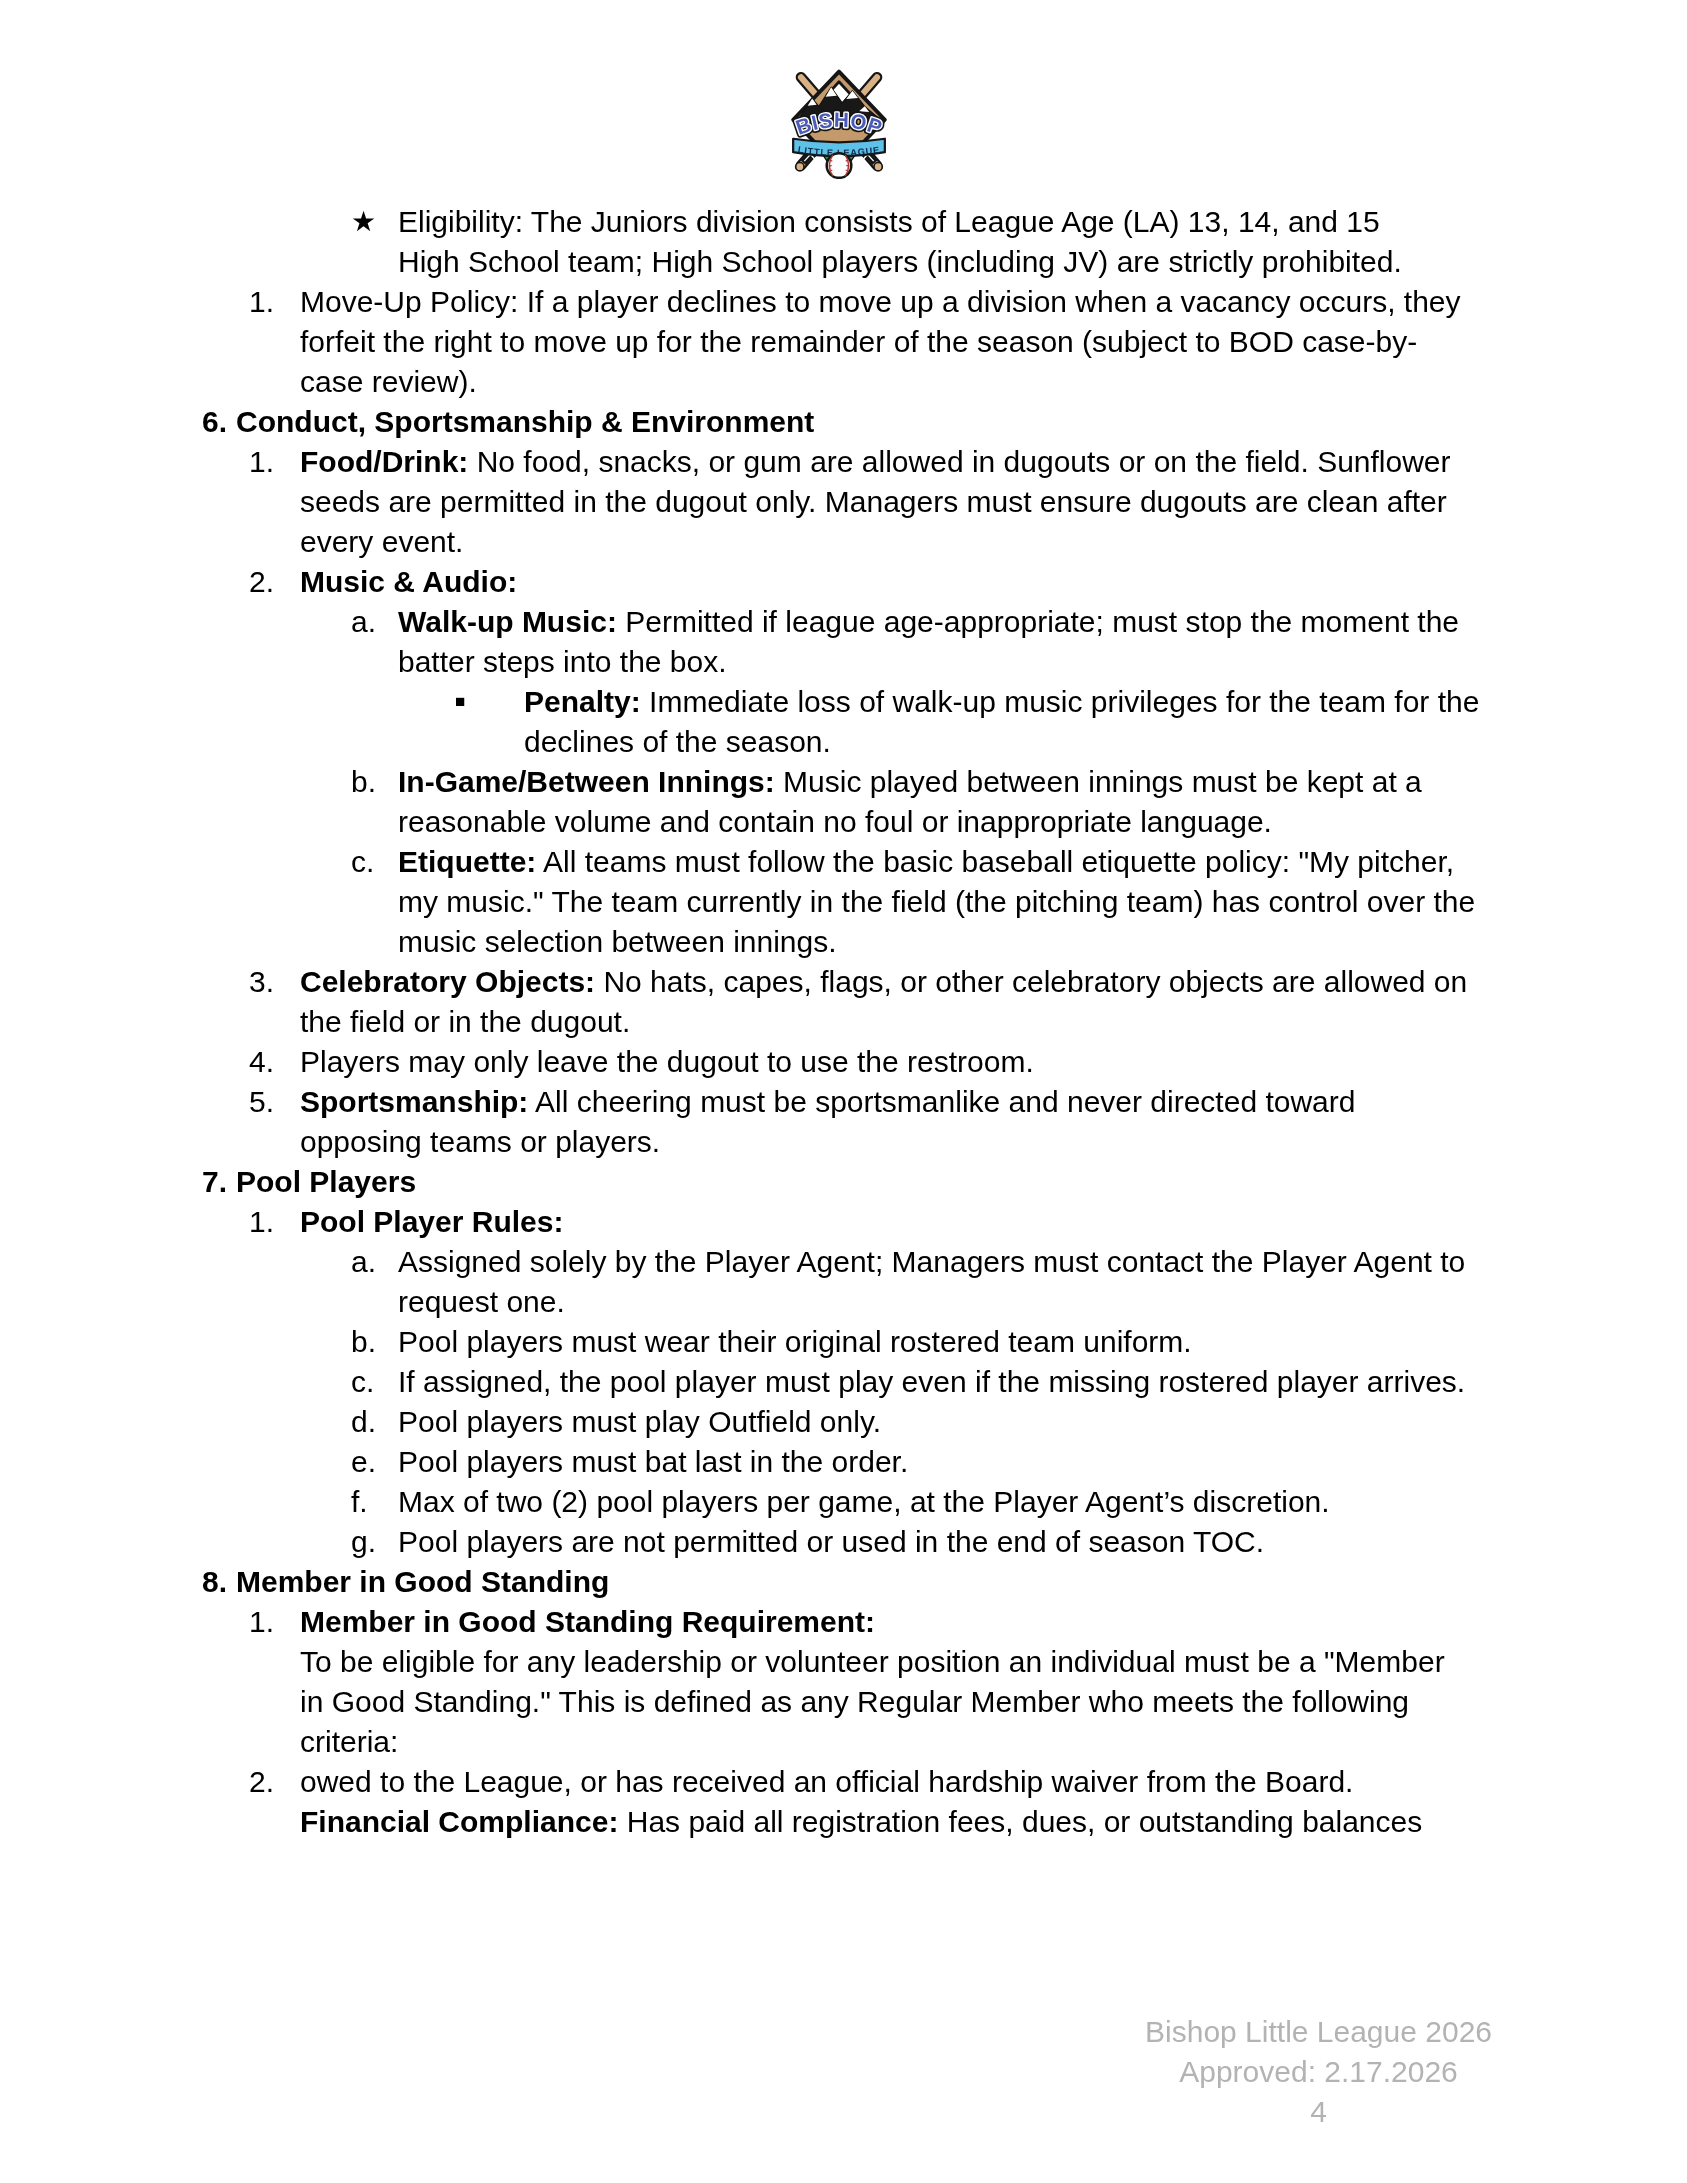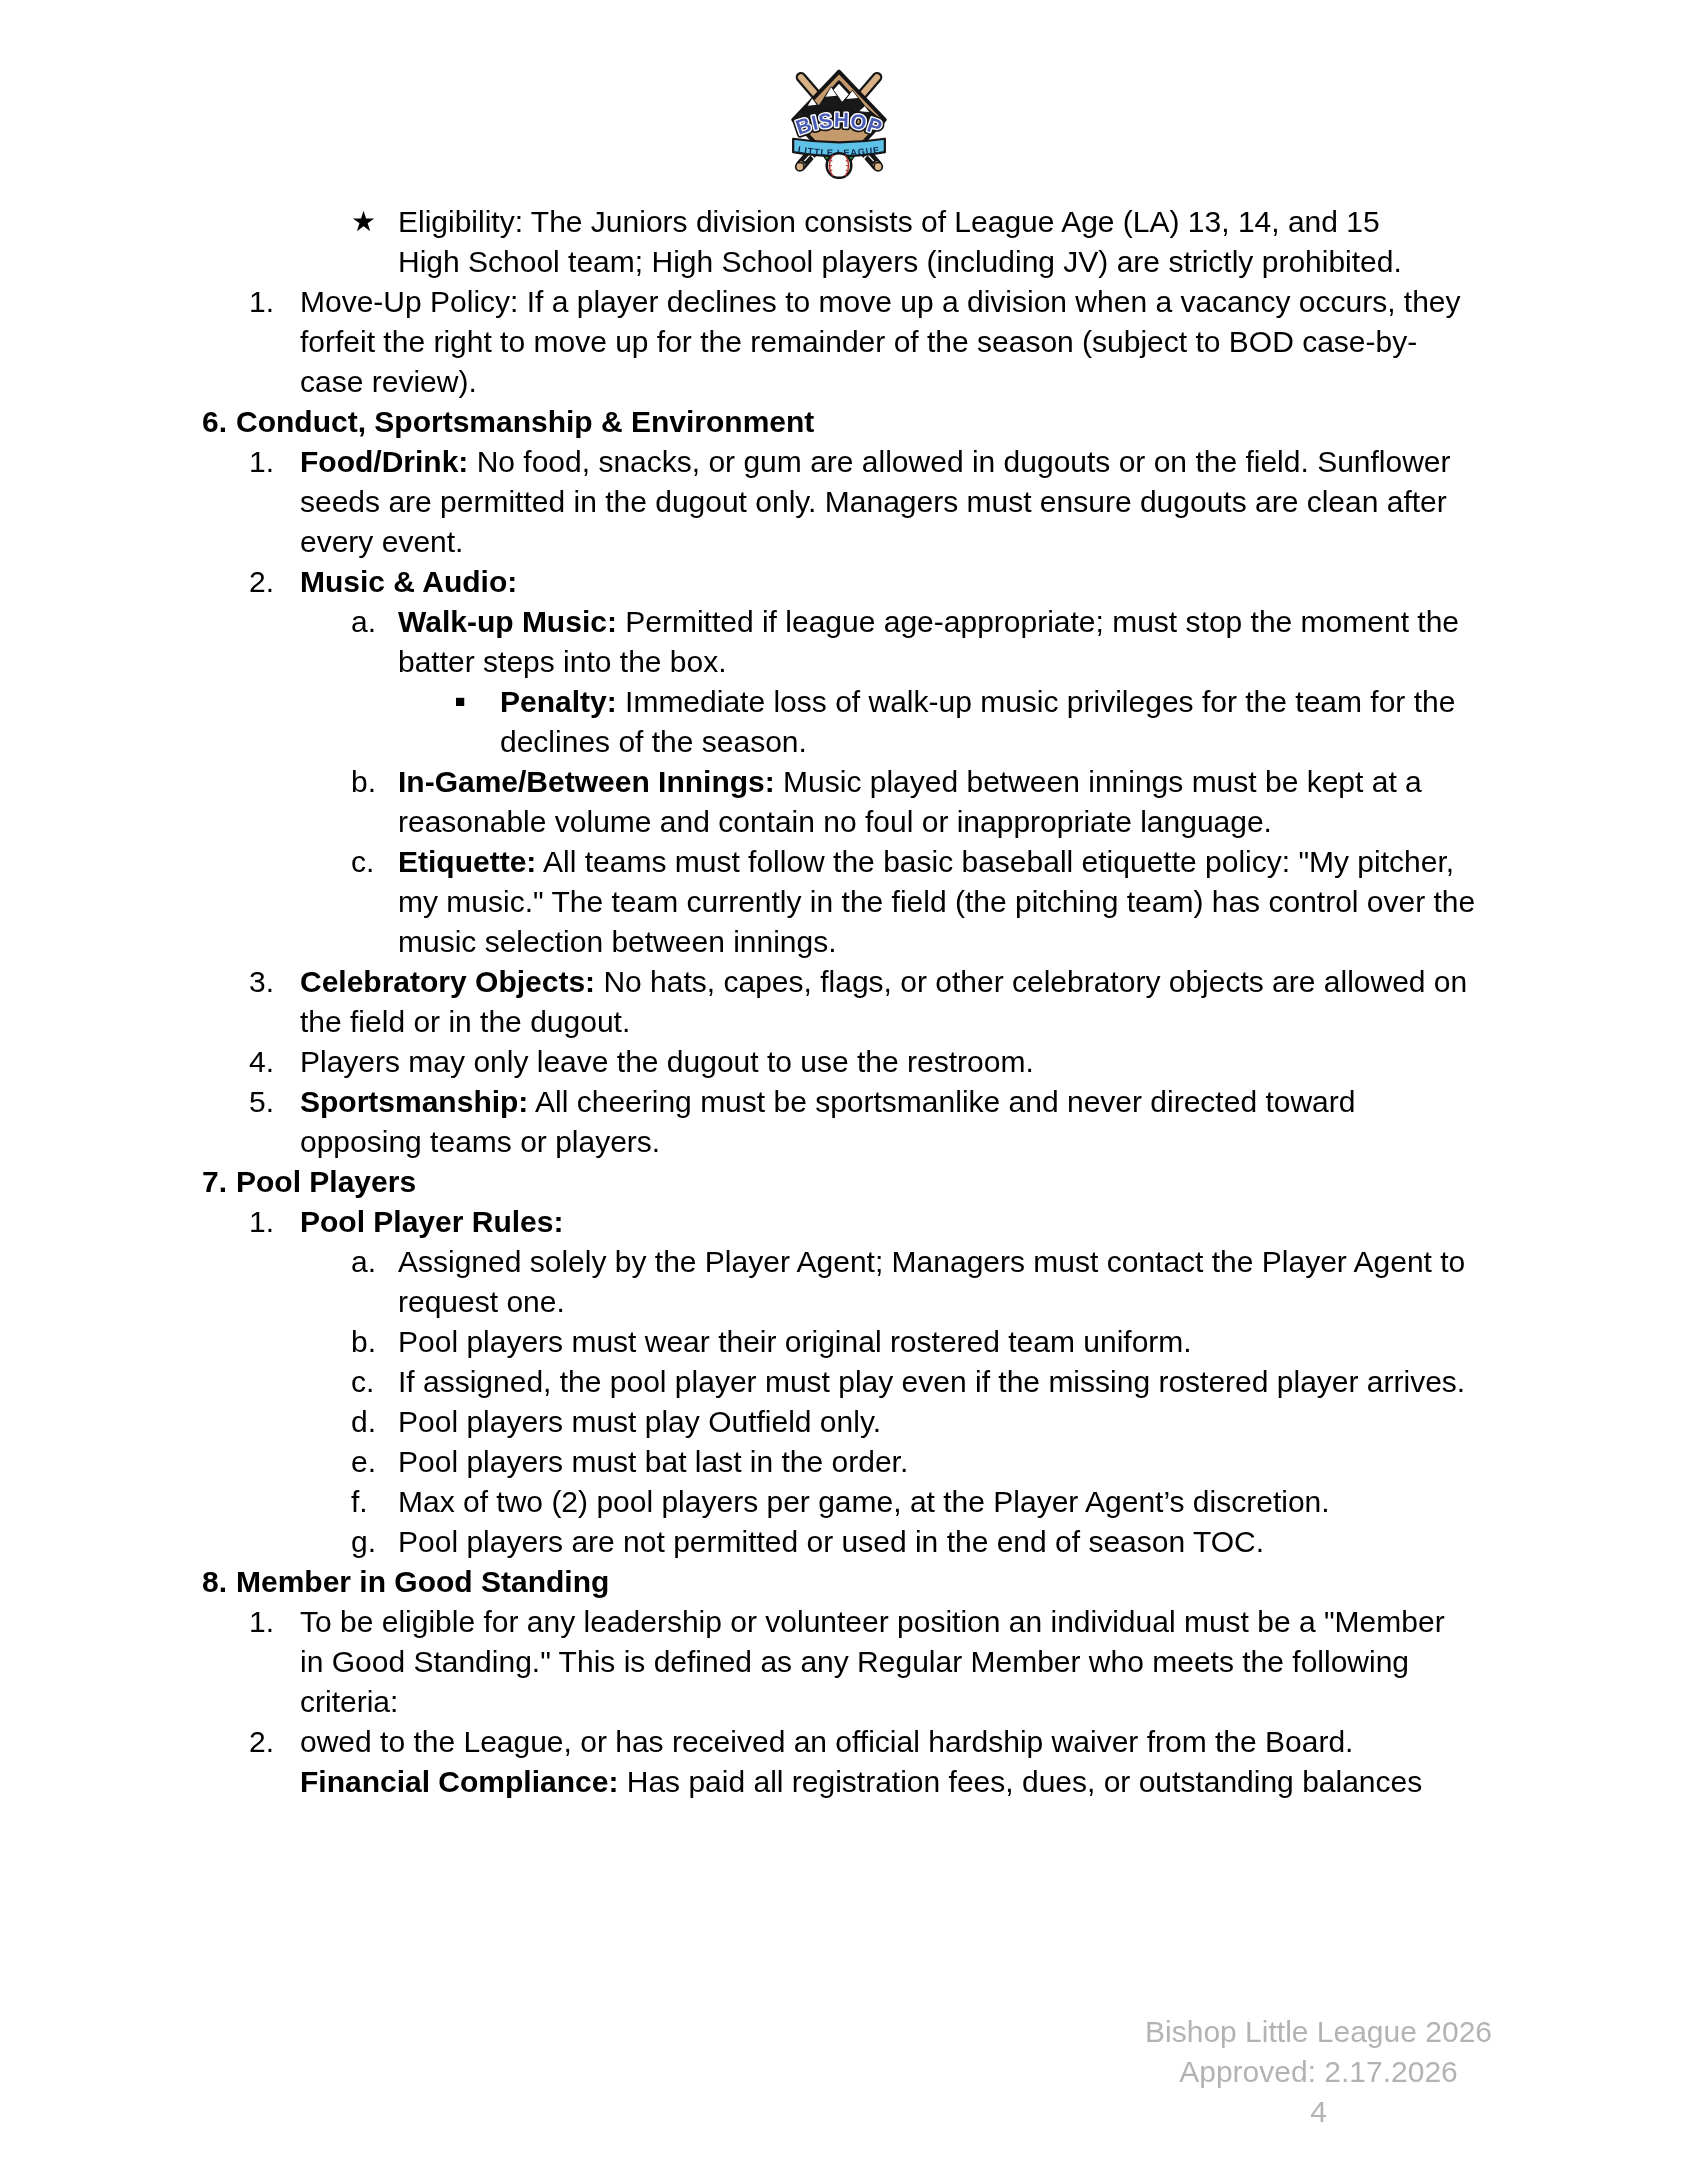--- a/index.html
+++ b/index.html
@@ -18,21 +18,21 @@
   .block{position:relative;}
   .line{height:40px;line-height:40px;font-size:30px;white-space:nowrap;}
   .marker{position:absolute;top:0;height:40px;line-height:40px;font-size:30px;}
   .lv0 > .marker{left:202px;font-weight:bold;}
   .lv1 > .marker{left:249px;}
   .lv2 > .marker{left:351px;}
   .lv3 > .marker{left:455px;}
   .lv0 .line{padding-left:236px;}
   .lv1 .line{padding-left:300px;}
   .lv2 .line{padding-left:398px;}
-  .lv3 .line{padding-left:500px;}
+  .lv3 .line{padding-left:500px;margin-left:24px;}
   .b{font-weight:bold;}
   .marker.sq{font-size:17px;}
   .marker.star{font-size:28px;}
 
   .footer{
     position:absolute;top:2012px;right:195px;
     text-align:center;font-size:30px;line-height:40px;
     color:#b3b3b3;
   }
 </style>
@@ -204,20 +204,21 @@
     <div class="block lv2">
       <span class="marker">g.</span>
       <div class="line"><span>Pool players are not permitted or used in the end of season TOC.</span></div>
     </div>
     <div class="block lv0">
       <span class="marker b">8.</span>
       <div class="line"><span class="b">Member in Good Standing</span></div>
     </div>
     <div class="block lv1">
       <span class="marker">1.</span>
+      <div class="line"><span class="b">Member in Good Standing Requirement:</span></div>
       <div class="line"><span>To be eligible for any leadership or volunteer position an individual must be a "Member</span></div>
       <div class="line"><span>in Good Standing." This is defined as any Regular Member who meets the following</span></div>
       <div class="line"><span>criteria:</span></div>
     </div>
     <div class="block lv1">
       <span class="marker">2.</span>
       <div class="line"><span>owed to the League, or has received an official hardship waiver from the Board.</span></div>
       <div class="line"><span class="b">Financial Compliance:</span><span> Has paid all registration fees, dues, or outstanding balances</span></div>
     </div>
   </div>

